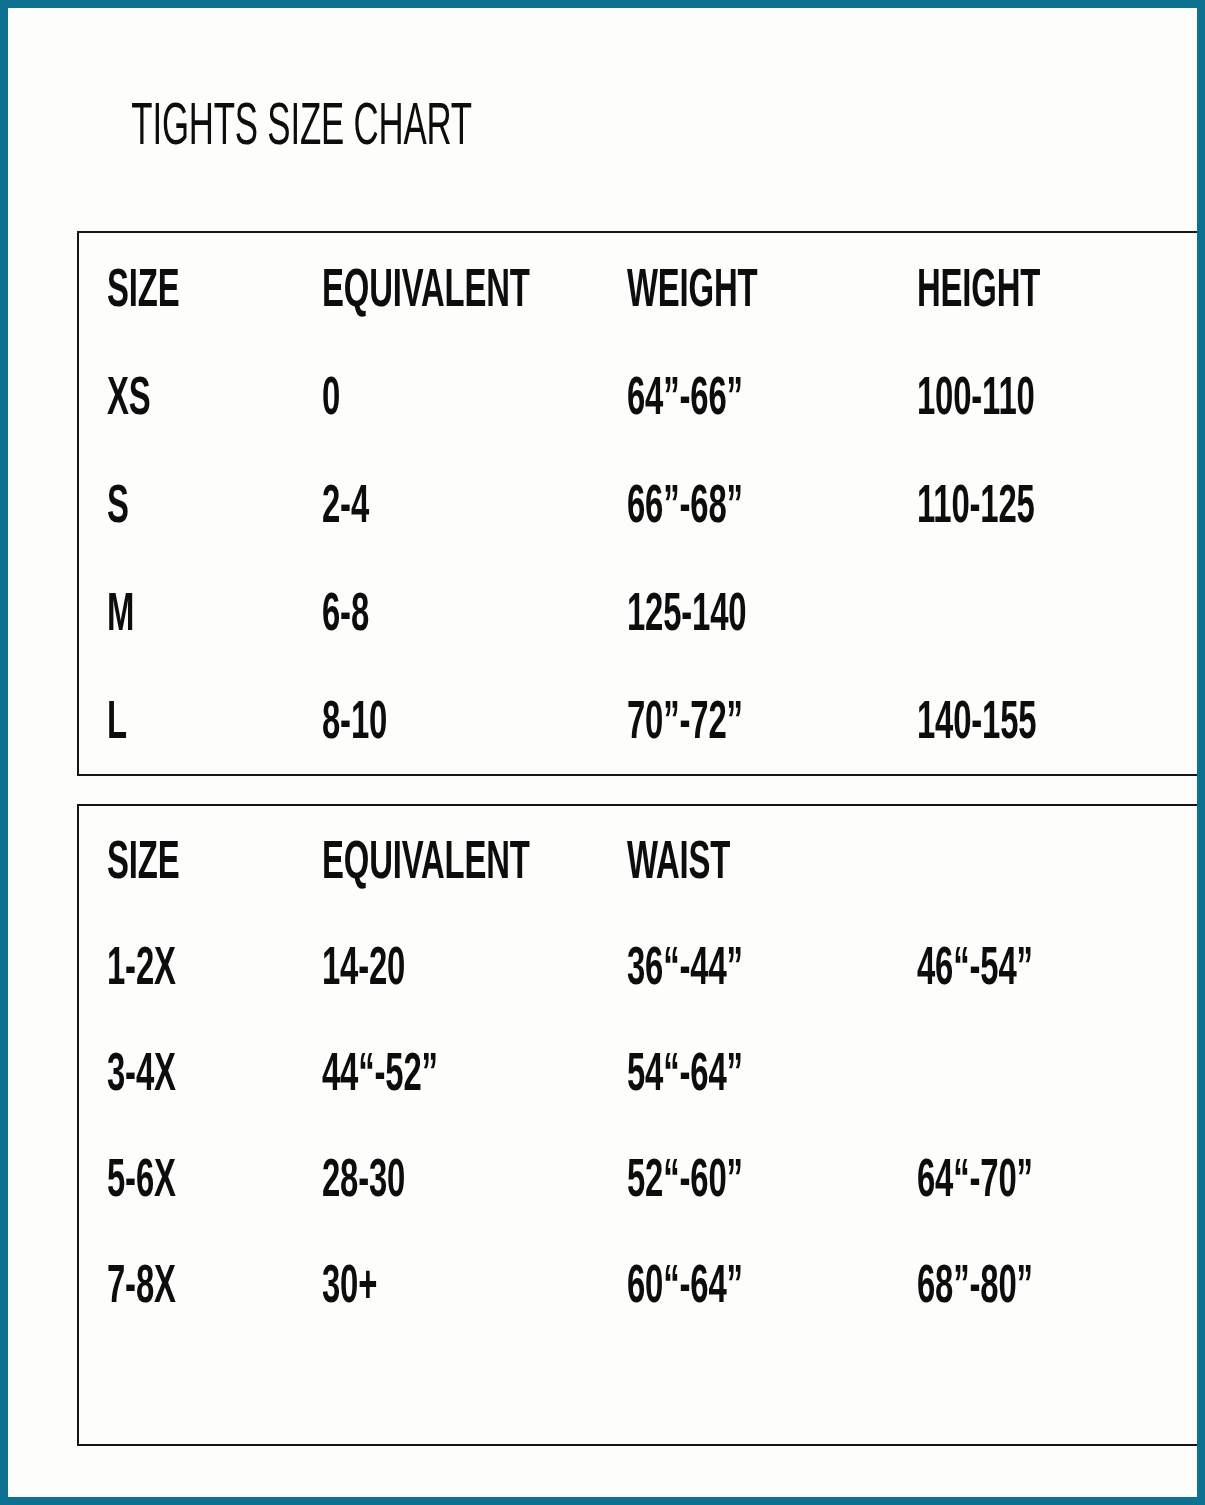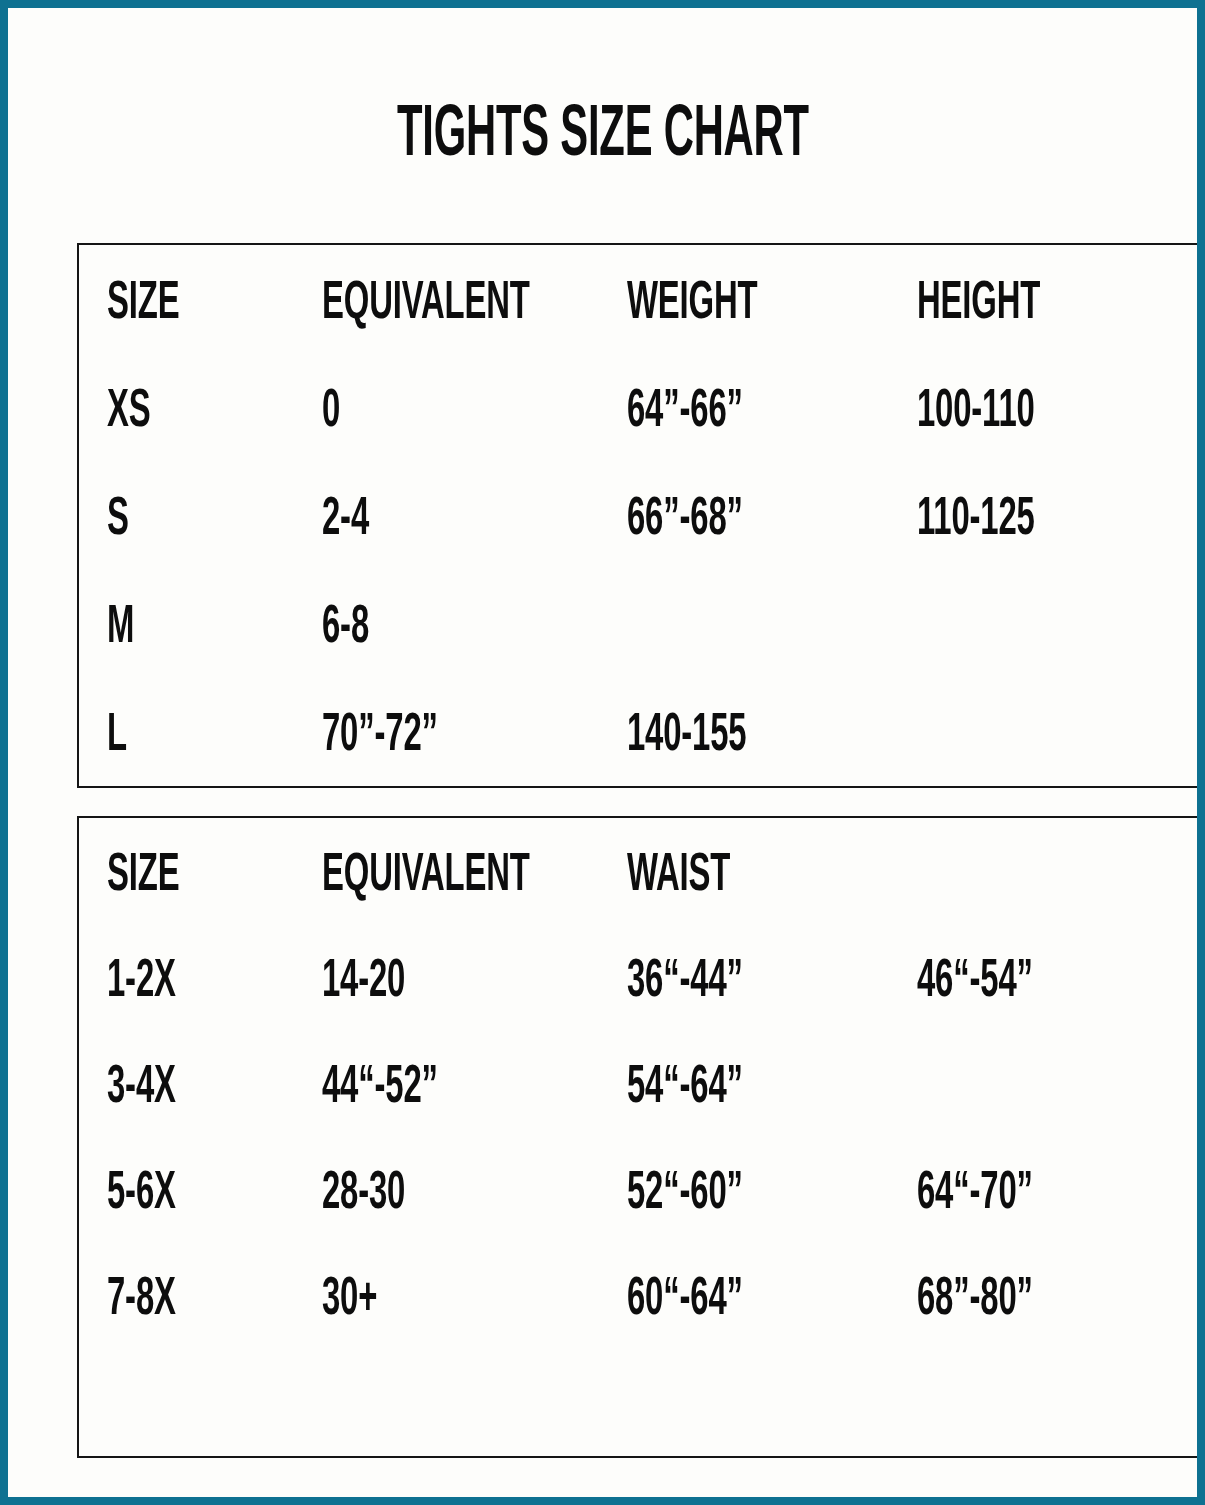--- a/index.html
+++ b/index.html
@@ -7,24 +7,24 @@
   body {
     border: 8px solid var(--frame-color, #0e7191);
     background: #fdfdfb;
     color: var(--text-color, #0d0d0d);
     font-family: "Liberation Sans", "DejaVu Sans", sans-serif;
     overflow: hidden;
   }
 
   h1 {
     margin-top: 86px;
-    text-align: center;
-    font-size: 72px;
+    text-align: left;
+    font-size: 60px;
     line-height: 1;
-    font-weight: 700;
+    font-weight: 400;
   }
   .cond-title {
     display: inline-block;
     transform: scaleX(0.58);
     transform-origin: 50% 50%;
     white-space: nowrap;
     letter-spacing: -0.005em;
   }
 
   .tbox {
@@ -76,23 +76,25 @@
     </div>
     <div class="trow">
       <div><span class="cond">S</span></div>
       <div><span class="cond">2-4</span></div>
       <div><span class="cond">66”-68”</span></div>
       <div><span class="cond">110-125</span></div>
     </div>
     <div class="trow">
       <div><span class="cond">M</span></div>
       <div><span class="cond">6-8</span></div>
+      <div><span class="cond">125-140</span></div>
     </div>
     <div class="trow">
       <div><span class="cond">L</span></div>
+      <div><span class="cond">8-10</span></div>
       <div><span class="cond">70”-72”</span></div>
       <div><span class="cond">140-155</span></div>
     </div>
   </section>
 
 <section class="tbox tbox2">
     <div class="trow">
       <div><span class="cond">SIZE</span></div>
       <div><span class="cond">EQUIVALENT</span></div>
       <div><span class="cond">WAIST</span></div>

